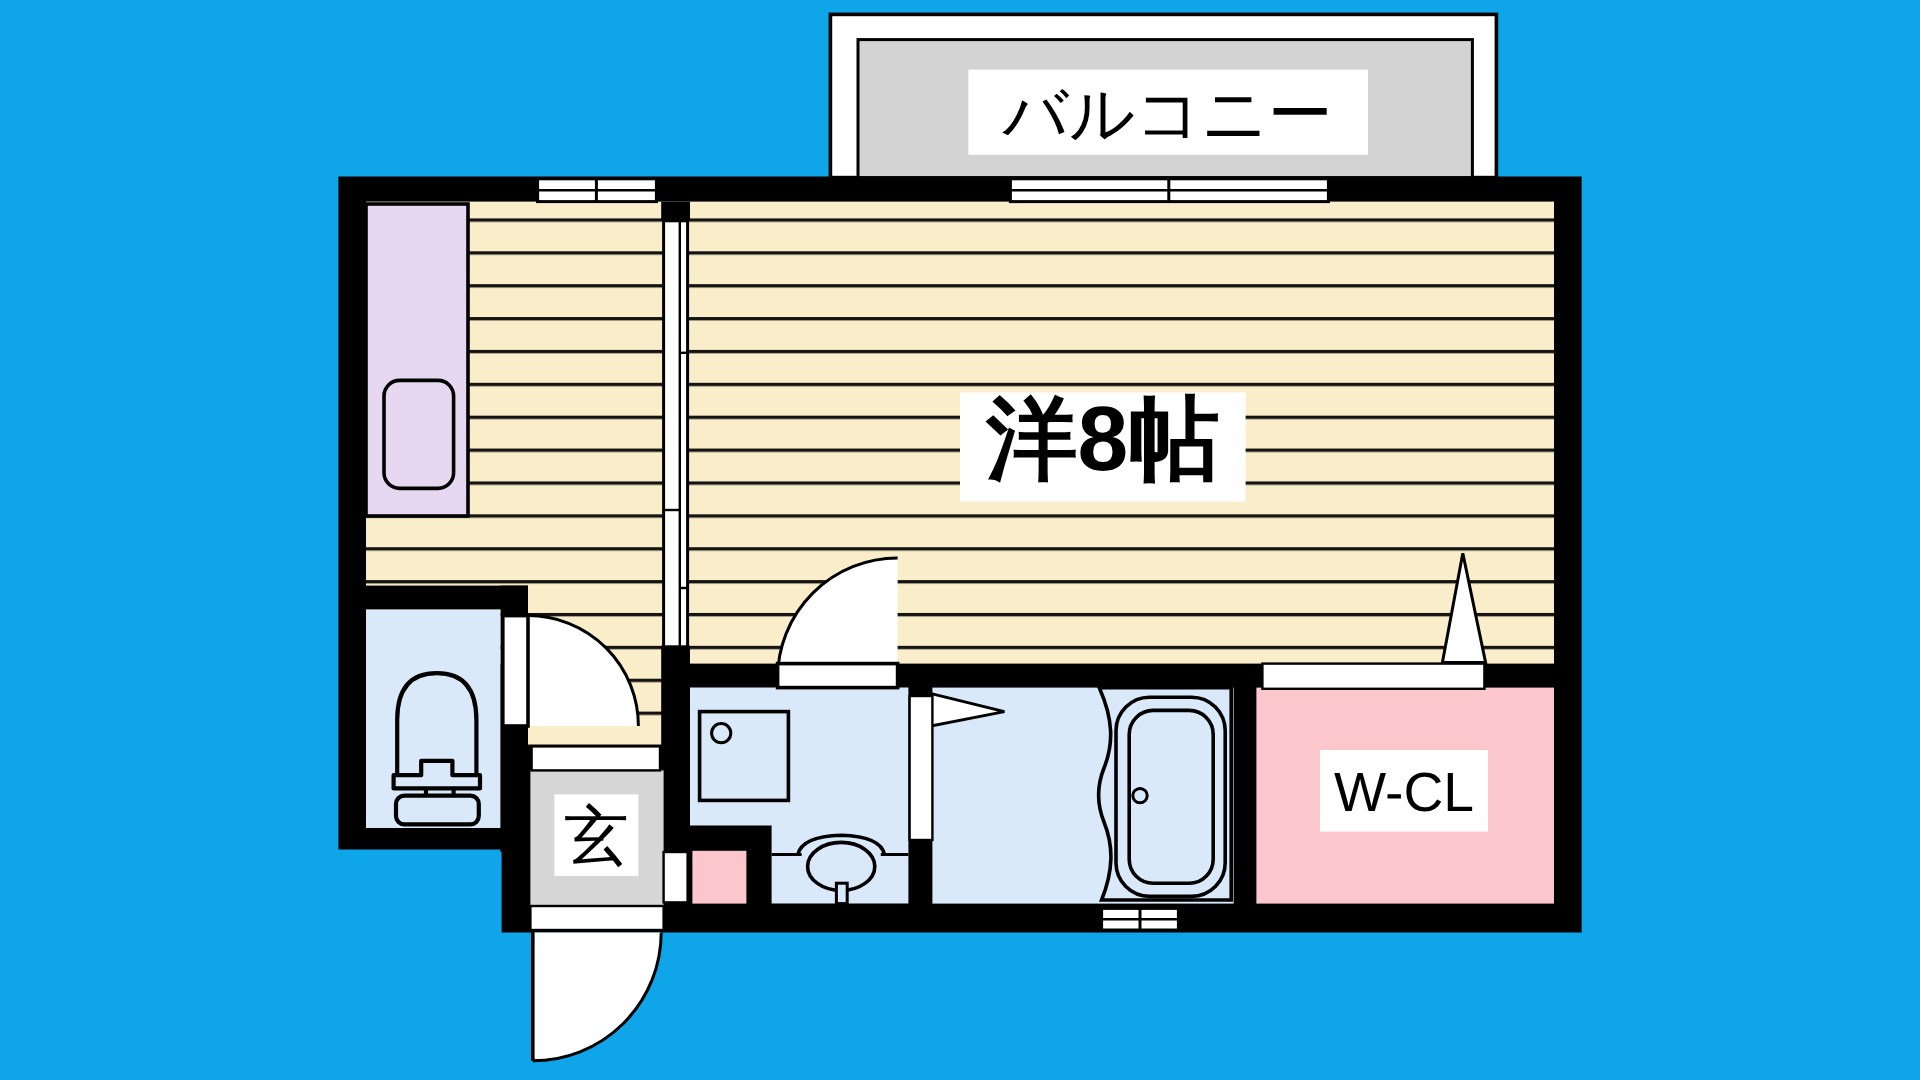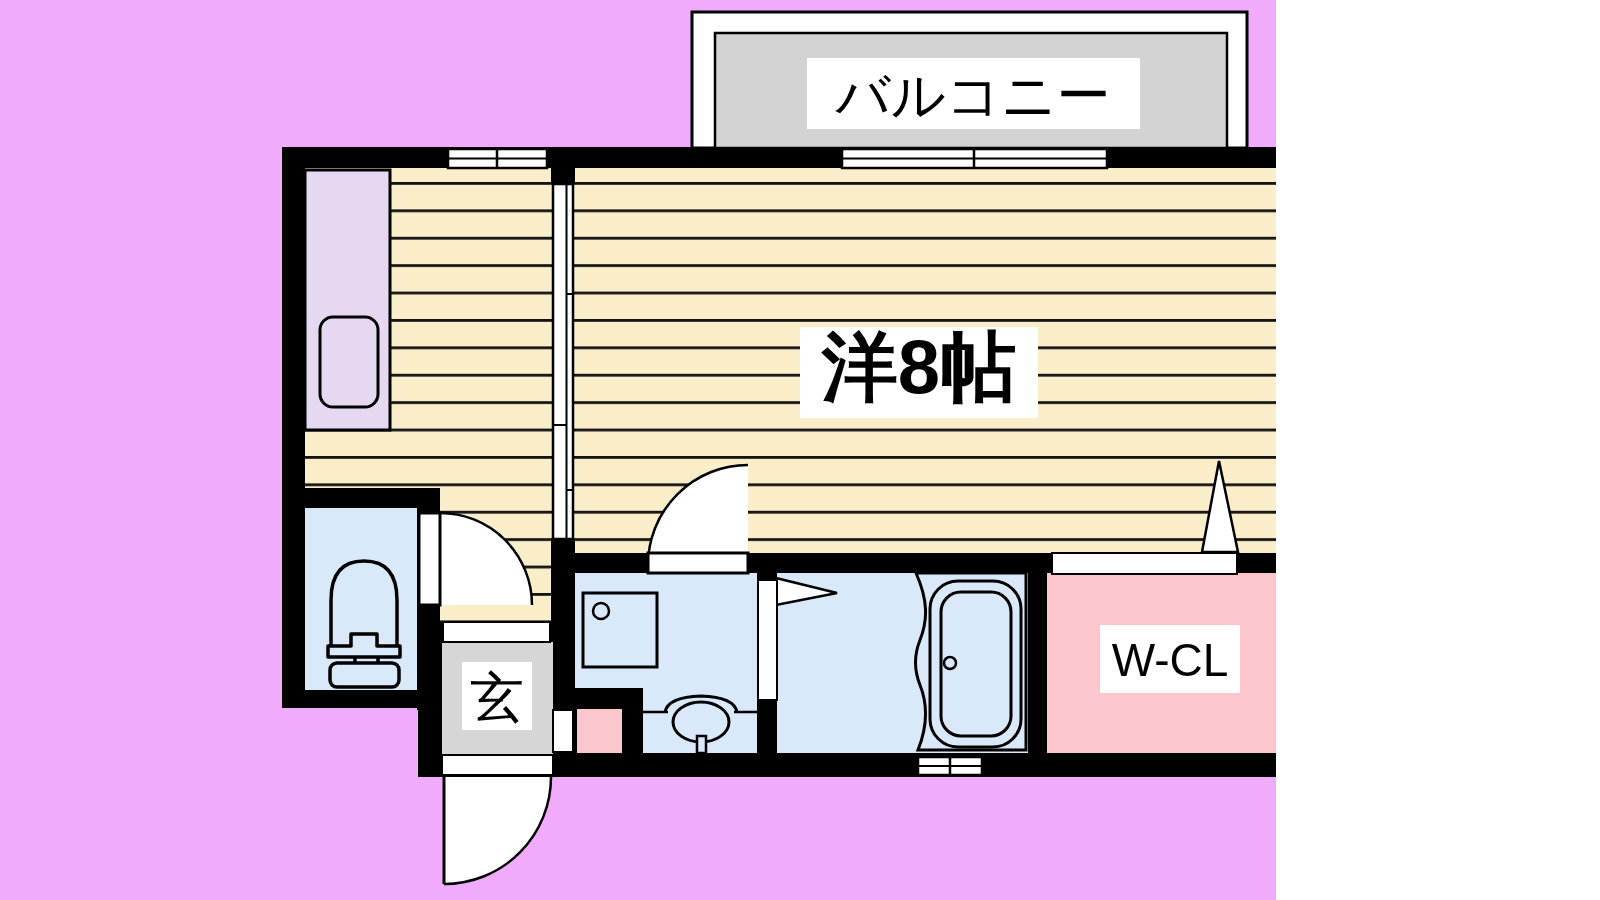--- a/index.html
+++ b/index.html
@@ -1,16 +1,16 @@
 <!DOCTYPE html>
 <html><head>
 <meta charset="utf-8">
 <style>
   html,body{margin:0;padding:0;background:#ffffff;}
-  .stage{position:relative;width:1276px;height:900px;background:#f0abfc;overflow:hidden;
+  .stage{position:relative;width:1600px;height:900px;background:#0ea5e9;overflow:hidden;
          font-family:"Liberation Sans","DejaVu Sans",sans-serif;}
   svg{position:absolute;left:0;top:0;}
   text{font-family:"Liberation Sans","DejaVu Sans",sans-serif;fill:#000;}
 </style>
 </head>
 <body>
 
 <div class="stage">
 <svg width="1600" height="900" viewBox="0 0 1600 900">
 

